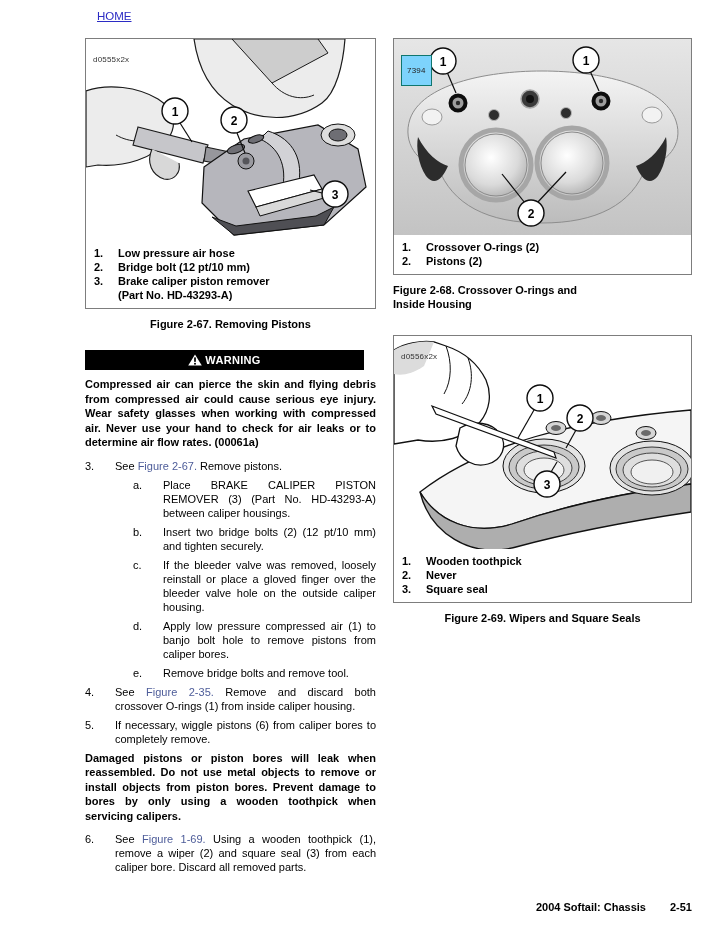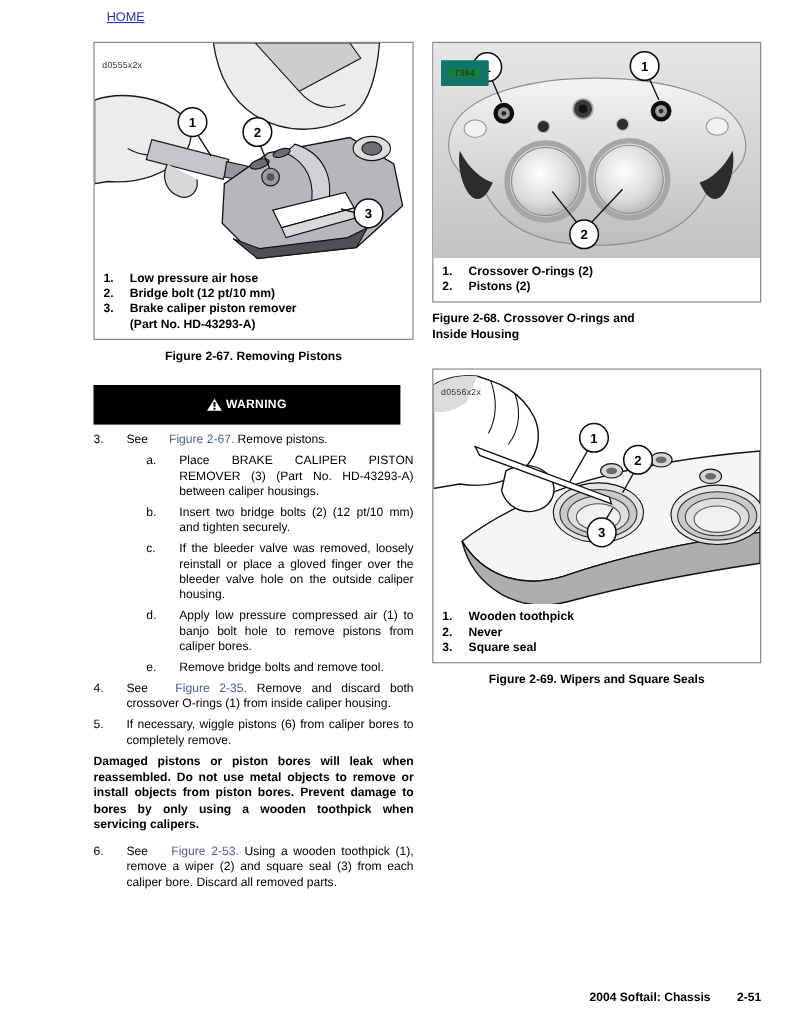--- a/index.html
+++ b/index.html
@@ -10,44 +10,44 @@
   .home-link { position:absolute; left:97px; top:10px; font-size:11.5px; font-weight:normal;
                color:#2b2bc4; text-decoration:underline; cursor:pointer; }
 
   .col-left  { position:absolute; left:85px;  top:38px; width:291px; }
   .col-right { position:absolute; left:393px; top:38px; width:299px; }
 
   .figure-box { border:1px solid #7d7d7d; background:#fff; }
   .fig-art { position:relative; overflow:hidden; }
   .fig-art svg { display:block; }
   .img-id { position:absolute; left:7px; top:16px; font-size:8px; color:#333; letter-spacing:0.2px; }
-  .img-id.boxed { background:#15803d; border:7px solid #0f766e; padding:0 5px; color:#222; }
+  .img-id.boxed { background:#7dd3fc; border:1px solid #0f766e; padding:10px 5px; color:#222; }
 
   .legend { padding:5px 8px 6px 8px; }
   .legend-row { display:flex; font-size:11px; font-weight:bold; line-height:14px; }
   .legend-num { width:24px; flex:none; }
   .legend-text { flex:1; }
   .legend-cont { padding-left:24px; font-size:11px; font-weight:bold; line-height:14px; }
 
   .fig-caption { text-align:center; font-size:11px; font-weight:bold; line-height:14px; margin-top:8px; }
 
-  .band { margin:19px 12px 7px 0; height:36px; background:#000; color:#fff;
+  .band { margin:19px 12px 7px 0; height:20px; background:#000; color:#fff;
           display:flex; align-items:center; justify-content:center; gap:3px;
           font-size:11px; font-weight:bold; letter-spacing:0.3px; }
   .band svg { display:block; }
 
   .bold-para { font-size:11px; font-weight:bold; line-height:14.5px; text-align:justify; margin-bottom:9px; }
 
   .step { display:flex; font-size:11px; line-height:14px; margin-bottom:5px; }
   .step-num { width:30px; flex:none; }
   .step-text { flex:1; text-align:justify; }
   .substep { display:flex; font-size:11px; line-height:14px; margin:0 0 5px 48px; }
   .substep-letter { width:30px; flex:none; }
   .substep-text { flex:1; text-align:justify; }
-  .figlink { color:#4d5c99;margin-left:16px; }
+  .figlink { color:#4d5c99; }
 
   .caption-2line { margin-top:8px; }
   .caption-2line div { text-align:left; font-size:11px; font-weight:bold; line-height:14px; }
 
   .gap24 { height:24px; }
 
   .footer { position:absolute; top:901px; left:0; right:28px; text-align:right;
             font-size:11px; font-weight:bold; }
   .footer .pagenum { margin-left:24px; }
 </style>
@@ -127,20 +127,21 @@
     <div class="fig-caption">Figure 2-67. Removing Pistons</div>
 
     <div class="band">
       <svg width="14" height="12" viewBox="0 0 13 11">
         <path d="M6.5,0.4 L12.8,10.6 L0.2,10.6 Z" fill="#ffffff"></path>
         <rect x="5.7" y="3.1" width="1.6" height="4.1" fill="#000000"></rect>
         <circle cx="6.5" cy="8.9" r="0.95" fill="#000000"></circle>
       </svg>
       <span>WARNING</span>
     </div>
+    <p class="bold-para">Compressed air can pierce the skin and flying debris from compressed air could cause serious eye injury. Wear safety glasses when working with compressed air. Never use your hand to check for air leaks or to determine air flow rates. (00061a)</p>
 
     <div class="step">
       <span class="step-num">3.</span>
       <span class="step-text"><span>See </span><span class="figlink">Figure 2-67.</span><span> Remove pistons.</span></span>
     </div>
     <div class="substep">
       <span class="substep-letter">a.</span>
       <span class="substep-text">Place BRAKE CALIPER PISTON REMOVER (3) (Part No. HD-43293-A) between caliper housings.</span>
     </div>
     <div class="substep">
@@ -167,21 +168,21 @@
 
     <div class="step">
       <span class="step-num">5.</span>
       <span class="step-text"><span>If necessary, wiggle pistons (6) from caliper bores to completely remove.</span><span class="figlink"></span><span></span></span>
     </div>
 
     <p class="bold-para">Damaged pistons or piston bores will leak when reassembled. Do not use metal objects to remove or install objects from piston bores. Prevent damage to bores by only using a wooden toothpick when servicing calipers.</p>
 
     <div class="step">
       <span class="step-num">6.</span>
-      <span class="step-text"><span>See </span><span class="figlink">Figure 2-53.</span><span> Using a wooden toothpick (1), remove a wiper (2) and square seal (3) from each caliper bore. Discard all removed parts.</span></span>
+      <span class="step-text"><span>See </span><span class="figlink">Figure 1-69.</span><span> Using a wooden toothpick (1), remove a wiper (2) and square seal (3) from each caliper bore. Discard all removed parts.</span></span>
     </div>
 
   </div>
 
   <div class="col-right">
 
     <div class="figure-box">
       <div class="fig-art" style="height:196px">
         <svg width="297" height="196" viewBox="0 0 297 196">
           <defs>

